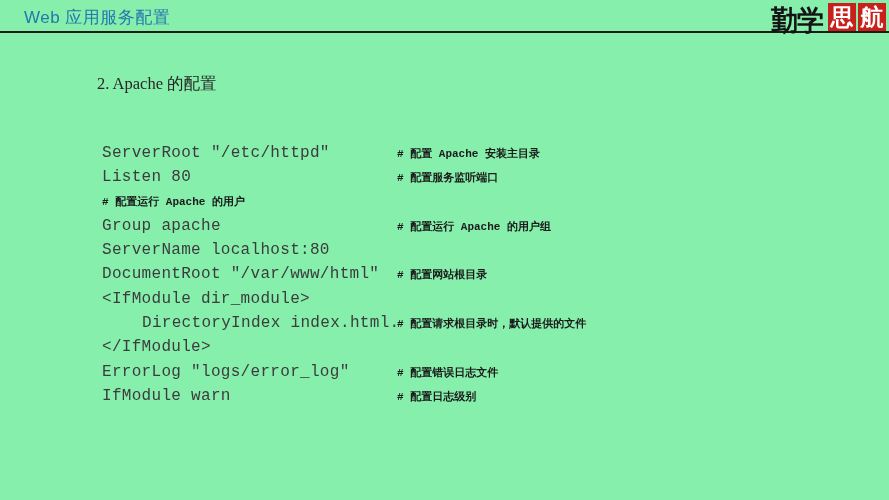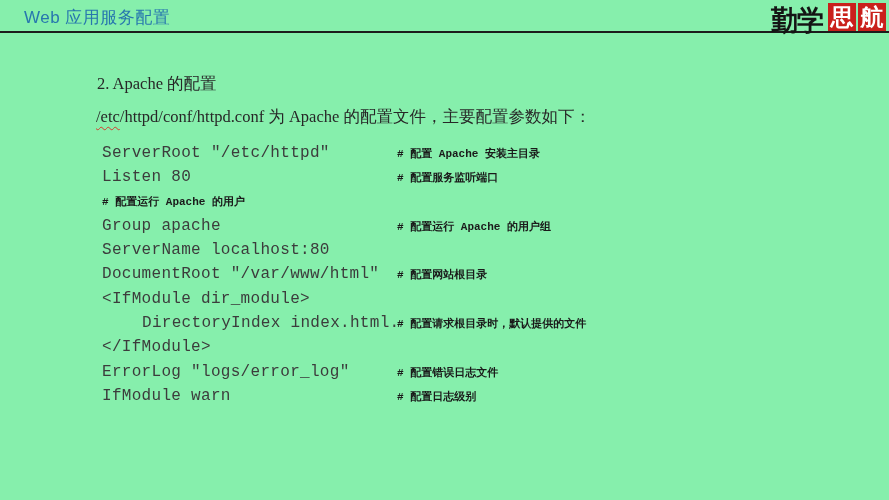--- a/index.html
+++ b/index.html
@@ -94,23 +94,20 @@
   <div class="top-rule"></div>
 
   <div class="logo">
     <span class="logo-black">勤学</span>
     <span class="logo-tile">思</span>
     <span class="logo-tile">航</span>
   </div>
 
   <div class="heading">2. Apache 的配置</div>
 
-  <div class="intro">
-    <span class="wavy-red">/etc</span><span>/httpd/conf/httpd.conf 为 Apache 的配置文件，主要配置参数如下：</span>
-  </div>
 
   <div class="config">
     <div class="config-row">
       <span class="config-code">ServerRoot "/etc/httpd"</span>
       <span class="config-comment"># 配置 Apache 安装主目录</span>
     </div>
 
     <div class="config-row">
       <span class="config-code">Listen 80</span>
       <span class="config-comment"># 配置服务监听端口</span>

